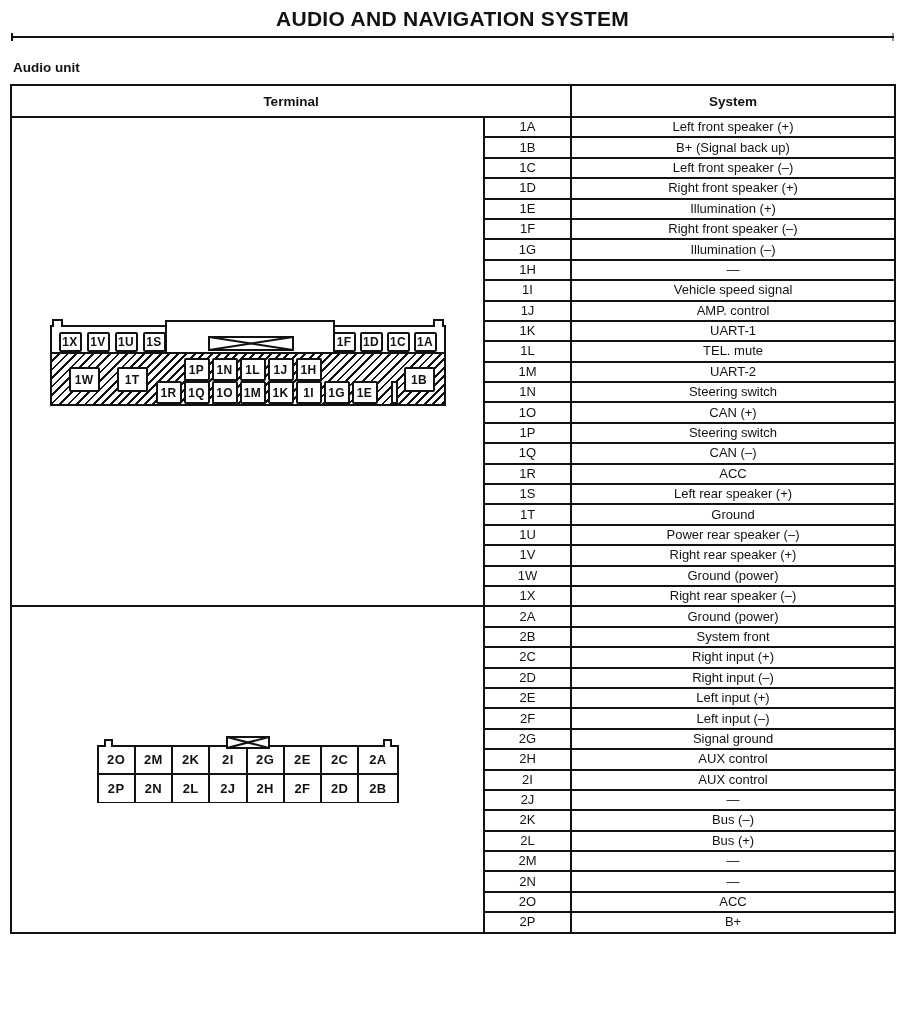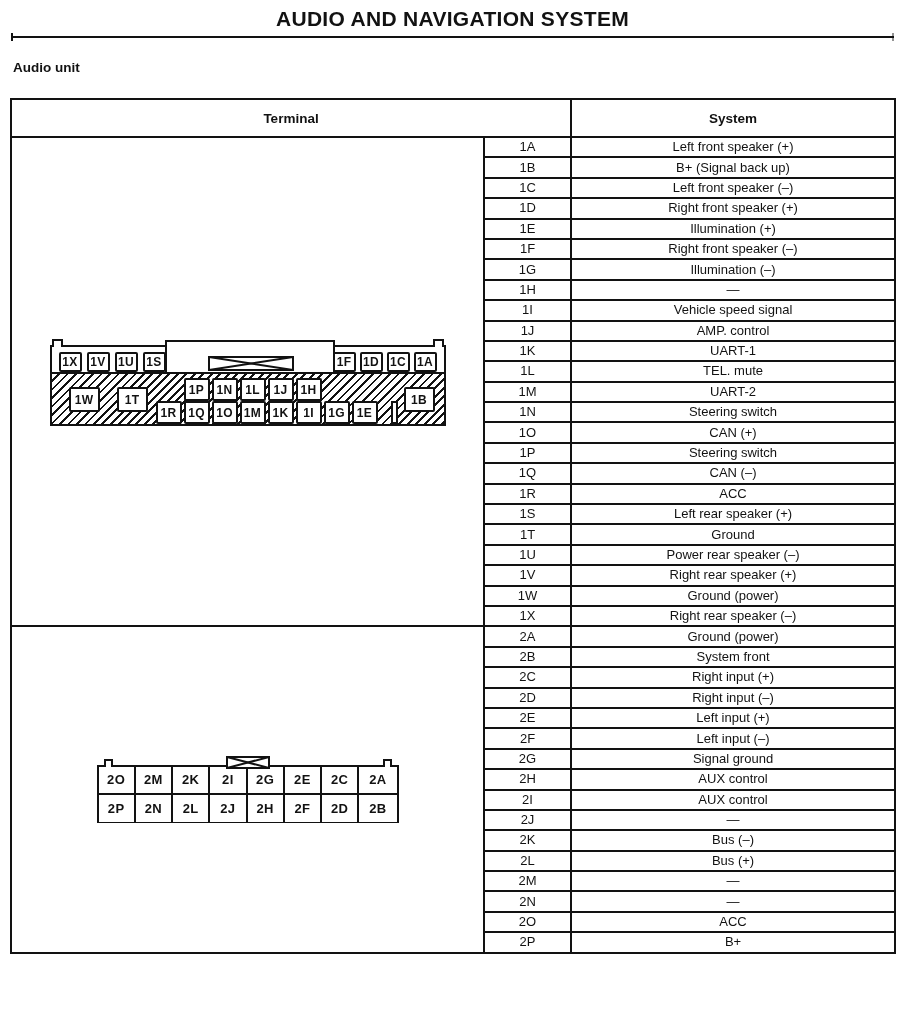--- a/index.html
+++ b/index.html
@@ -27,32 +27,32 @@
     margin:4px 1px 20px 1px;
   }
   .rule::before, .rule::after {
     content:""; position:absolute; top:-3px;
     width:2px; height:8px; background:#121212;
   }
   .rule::before { left:0; }
   .rule::after  { right:0; opacity:.45; }
 
   .heading { font-size:13.5px; font-weight:bold; line-height:19px; padding-left:3px; }
-  .heading.sub { margin-bottom:21px; }
+  .heading.sub { margin-bottom:7px; }
 
   
   table.sigtable {
     border-collapse:collapse;
     table-layout:fixed;
     width:884px;
   }
   .sigtable th, .sigtable td { border:2px solid #121212; }
   .sigtable th {
     font-size:13.5px; font-weight:bold;
-    height:38px; text-align:center;
+    height:32px; text-align:center;
     background:#fff;
   }
   .sigtable td.tid, .sigtable td.tsig {
     height:20.4px;
     font-size:13px;
     line-height:14px;
     text-align:center;
     vertical-align:middle;
     background:#fff;
   }

